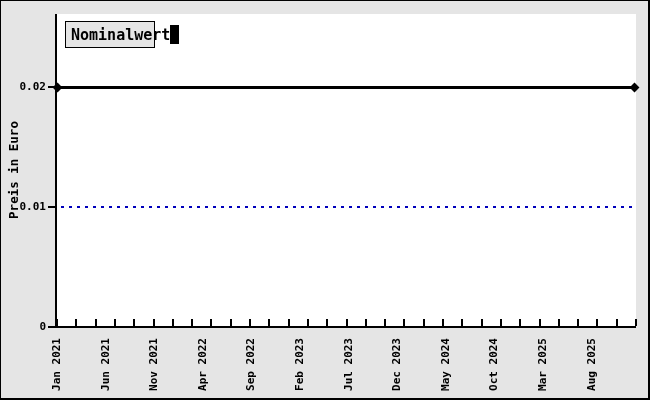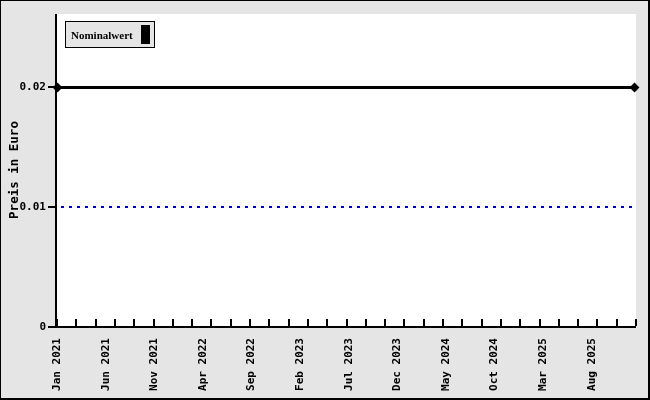--- a/index.html
+++ b/index.html
@@ -20,21 +20,21 @@
   .xlab  { position:absolute; top:333px; width:13px; height:13px; }
   .xlab > span { display:inline-block; white-space:nowrap; font-size:11px; line-height:13px;
                  transform-origin:0 0; transform:rotate(-90deg) translateX(-100%); }
   .series-line { position:absolute; left:57px; top:86px; width:579px; height:3px; background:#000; }
   .marker { position:absolute; width:7px; height:7px; background:#000; transform:rotate(45deg); }
   .ref-line { position:absolute; left:61px; top:206px; width:573px; height:2px; }
   .legend { position:absolute; left:65px; top:21px; width:90px; height:27px;
             background:#e5e5e5; border:1.5px solid #000; box-sizing:border-box;
             display:flex; align-items:center; justify-content:space-between;
             padding:0 4px 0 5px; z-index:10; }
-  .legend-label { font-size:11px; white-space:nowrap;font-family:Liberation Serif, serif; }
+  .legend-label { font-size:15px; white-space:nowrap; }
   .legend-swatch { width:9px; height:19px; background:#000; flex:0 0 auto; }
   .y-title { position:absolute; left:13px; top:170px; white-space:nowrap;
              transform:translate(-50%,-50%) rotate(-90deg); font-size:12.5px; }
   .x-title { position:absolute; left:346px; top:371px; transform:translateX(-50%);
              white-space:nowrap; font-size:12.5px; }
 </style>
 </head>
 <body>
 
 <div id="canvas" style="background: rgb(229, 229, 229);">

